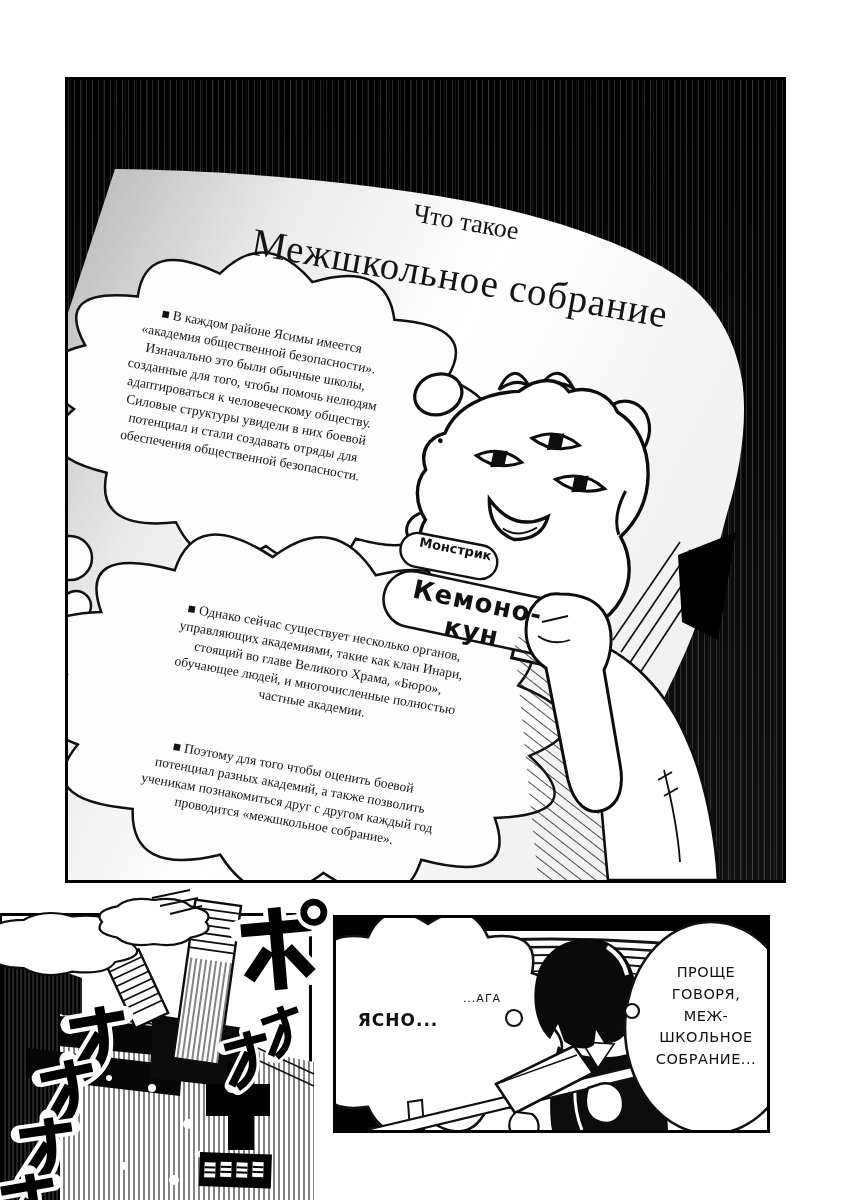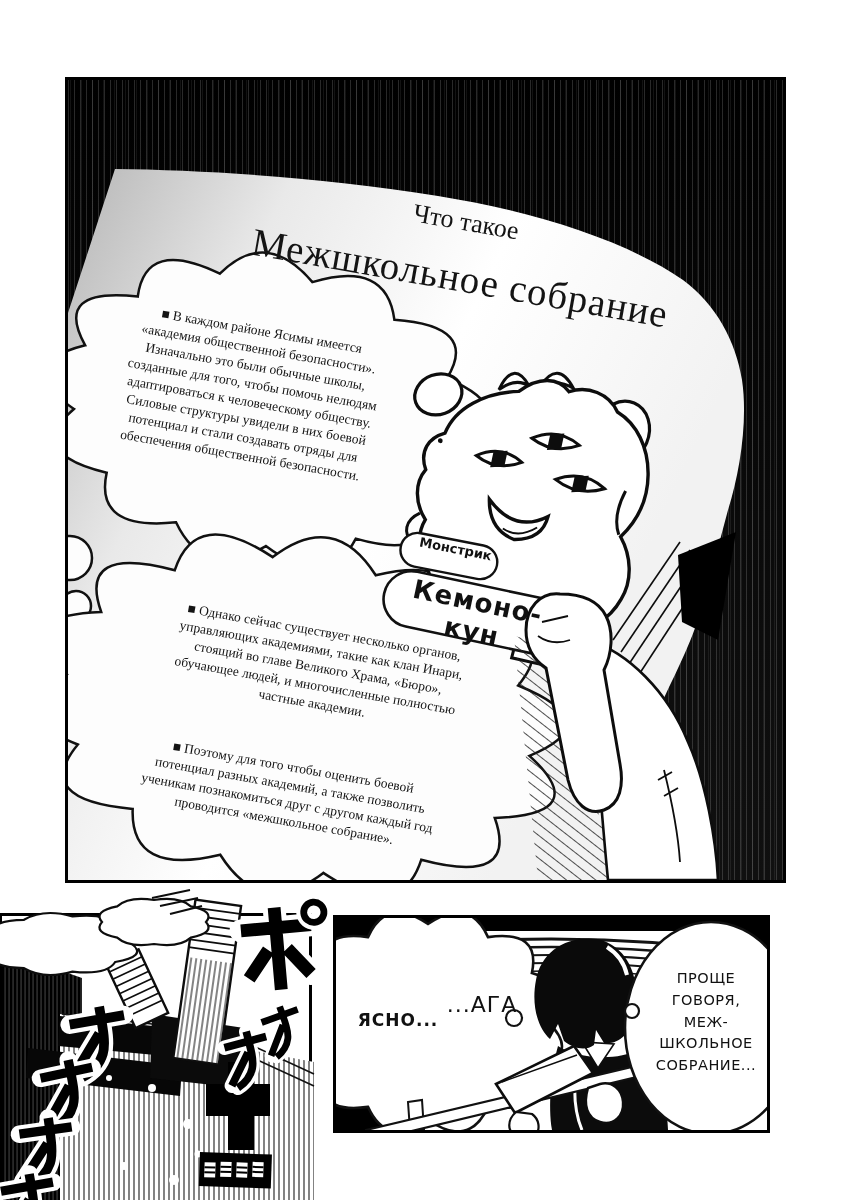--- a/index.html
+++ b/index.html
@@ -31,22 +31,22 @@
   .ctr{text-align:center;}
   #title-line1{left:312px;top:112px;width:180px;font-size:26px;}
   #title-line2{left:138px;top:130px;width:524px;font-size:39px;letter-spacing:1px;}
   .pg-para{line-height:1.33;font-size:13.5px;}
   #para1{left:22px;top:212px;width:352px;}
   #para2{left:55px;top:508px;width:412px;}
   #para3{left:18px;top:642px;width:424px;}
   #mascot-small{left:340px;top:452px;width:100px;font-size:13px;font-weight:bold;}
   #mascot-big{left:322px;top:488px;width:186px;font-size:26px;font-weight:bold;letter-spacing:1px;}
   #bubble-left-l1{left:12px;top:92px;width:100px;font-size:17px;letter-spacing:1px;font-weight:bold;}
-  #bubble-left-l2{left:96px;top:74px;width:100px;font-size:22px;letter-spacing:1px;}
-  #bubble-right-txt{left:314px;top:50px;width:112px;font-size:14.5px;line-height:1.5;letter-spacing:.5px;}
+  #bubble-left-l2{left:96px;top:74px;width:100px;font-size:11px;letter-spacing:1px;}
+  #bubble-right-txt{left:314px;top:44px;width:112px;font-size:14.5px;line-height:1.5;letter-spacing:.5px;}
 </style>
 </head>
 <body>
 
 <div class="stage">
 
   <section class="panel" id="panel-book">
     <svg class="art" width="715" height="800" viewBox="0 0 715 800">
       <defs>
         <linearGradient id="pageGrad" x1="0" y1="0" x2="0.9" y2="0.45">

